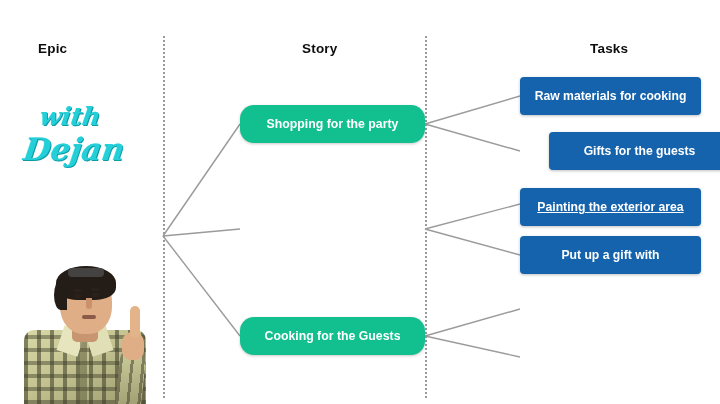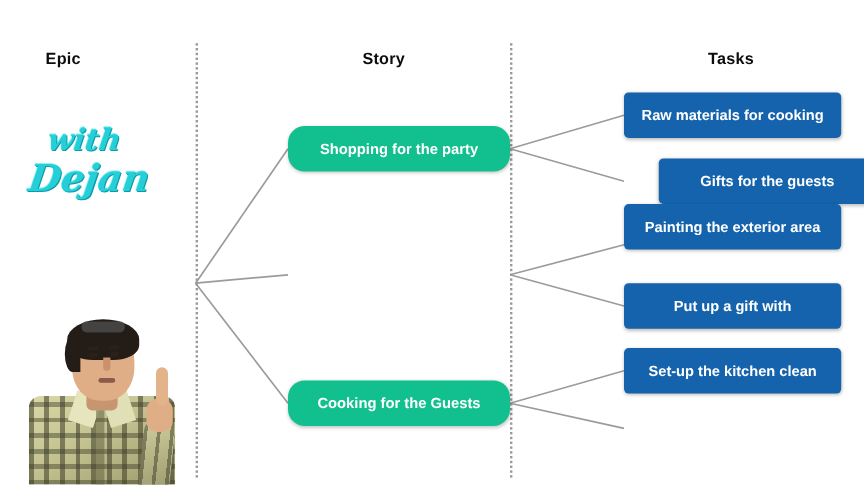--- a/index.html
+++ b/index.html
@@ -89,21 +89,21 @@
   .node-task {
     left:520px; top:77px;
     width:181px; height:38px;
     background:#1463ac;
     border-radius:4px;
     font-size:12.2px;
     box-shadow:0 1px 3px rgba(0,0,0,.25);
   }
   #task-1 { top:77px;  }
   #task-2 { top:132px;margin-left:29px; }
-  #task-3 { top:170px; }
+  #task-3 { top:188px;text-decoration:underline; }
   #task-4 { top:236px; }
   #task-5 { top:290px; }
   #task-6 { top:338px; }
 
   
   #brand-logo {
     position:absolute;
     left:14px; top:104px;
     width:140px; height:74px;
   }
@@ -273,15 +273,14 @@
     <div class="ph ph-finger"></div>
   </div>
 
   <div class="node node-story" id="story-1">Shopping for the party</div>
   <div class="node node-story" id="story-3">Cooking for the Guests</div>
 
   <div class="node node-task" id="task-1">Raw materials for cooking</div>
   <div class="node node-task" id="task-2">Gifts for the guests</div>
   <div class="node node-task" id="task-3">Painting the exterior area</div>
   <div class="node node-task" id="task-4">Put up a gift with</div>
-  <div class="node node-task" id="task-5">Set-up the kitchen clean</div>
 
 </div>
 
 </body></html>

